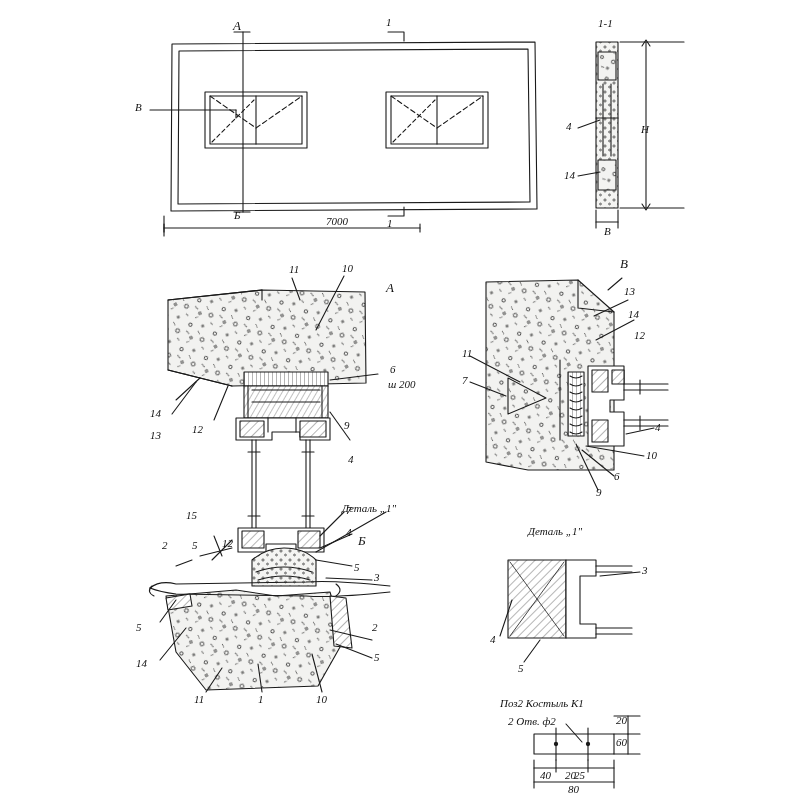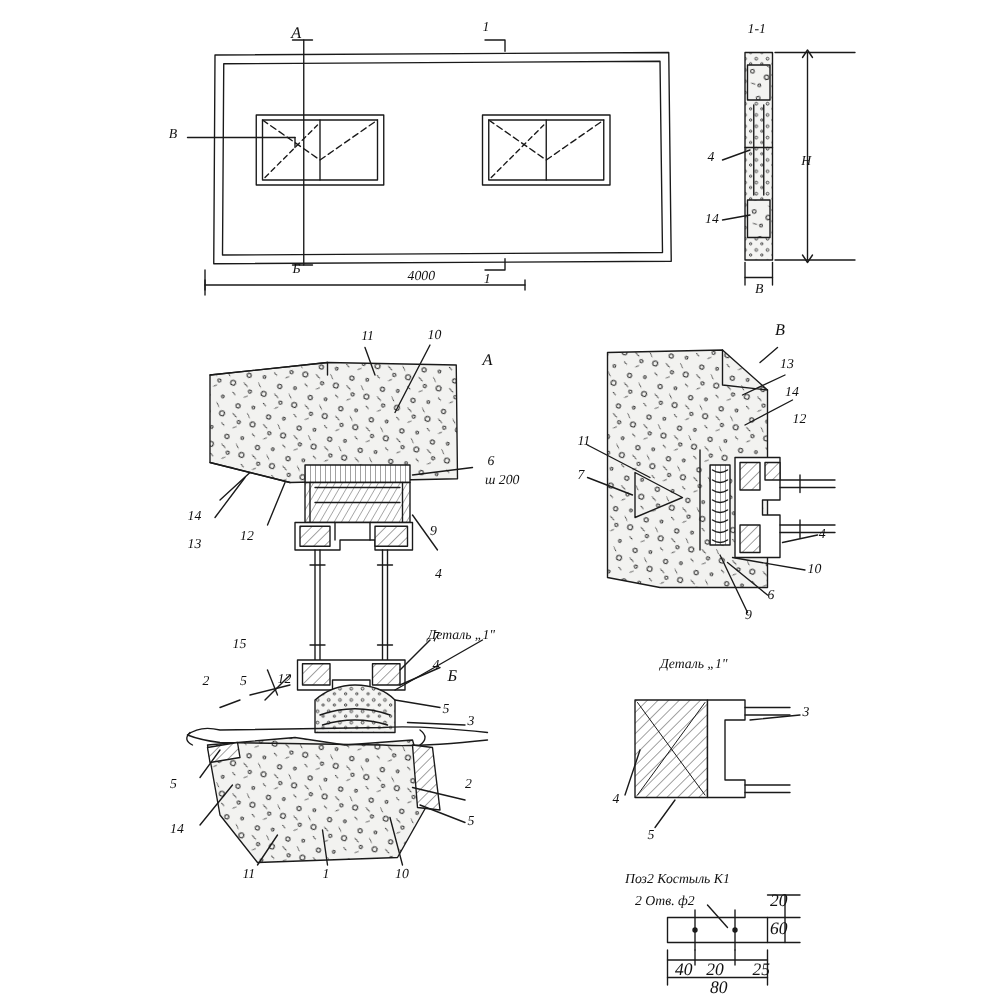--- a/index.html
+++ b/index.html
@@ -30,21 +30,21 @@
     white-space: nowrap;
     line-height: 1;
   }
   .lbl.ital {
     font-style: italic;
   }
   .lbl.big {
     font-size: 13px;
   }
   .lbl.small {
-    font-size: 14px;
+    font-size: 11px;
   }
   .lbl.und {
   }
 </style>
 </head>
 <body>
 
 <div id="sheet">
 
   <svg width="800" height="800" viewBox="0 0 800 800">
@@ -299,21 +299,21 @@
       </g>
 
     </g>
   </svg>
 
   <div class="lbl ital big" style="left:233px; top:19px;">A</div>
   <div class="lbl ital" style="left:135px; top:102px;">B</div>
   <div class="lbl ital" style="left:234px; top:210px;">Б</div>
   <div class="lbl ital" style="left:386px; top:17px;">1</div>
   <div class="lbl ital" style="left:387px; top:218px;">1</div>
-  <div class="lbl ital" style="left:326px; top:216px;">4000</div>
+  <div class="lbl ital" style="left:326px; top:216px;">7000</div>
 
   <div class="lbl ital und" style="left:598px; top:18px;">1-1</div>
   <div class="lbl ital" style="left:641px; top:124px;">H</div>
   <div class="lbl ital" style="left:604px; top:226px;">B</div>
   <div class="lbl ital" style="left:566px; top:121px;">4</div>
   <div class="lbl ital" style="left:564px; top:170px;">14</div>
 
   <div class="lbl ital big" style="left:386px; top:281px;">A</div>
   <div class="lbl ital" style="left:289px; top:264px;">11</div>
   <div class="lbl ital" style="left:342px; top:263px;">10</div>
@@ -360,16 +360,16 @@
   <div class="lbl ital" style="left:642px; top:565px;">3</div>
   <div class="lbl ital" style="left:490px; top:634px;">4</div>
   <div class="lbl ital" style="left:518px; top:663px;">5</div>
 
   <div class="lbl ital" style="left:500px; top:698px;text-align:right;">Поз2  Костыль К1</div>
   <div class="lbl ital" style="left:508px; top:716px;">2 Отв. ф2</div>
   <div class="lbl ital small" style="left:616px; top:715px;">20</div>
   <div class="lbl ital small" style="left:616px; top:737px;">60</div>
   <div class="lbl ital small" style="left:540px; top:770px;">40</div>
   <div class="lbl ital small" style="left:565px; top:770px;">20</div>
-  <div class="lbl ital small" style="left:602px; top:770px;text-align:center;">25</div>
+  <div class="lbl ital small" style="left:574px; top:770px;text-align:center;">25</div>
   <div class="lbl ital small" style="left:568px; top:784px;">80</div>
 
 </div>
 
 </body></html>

